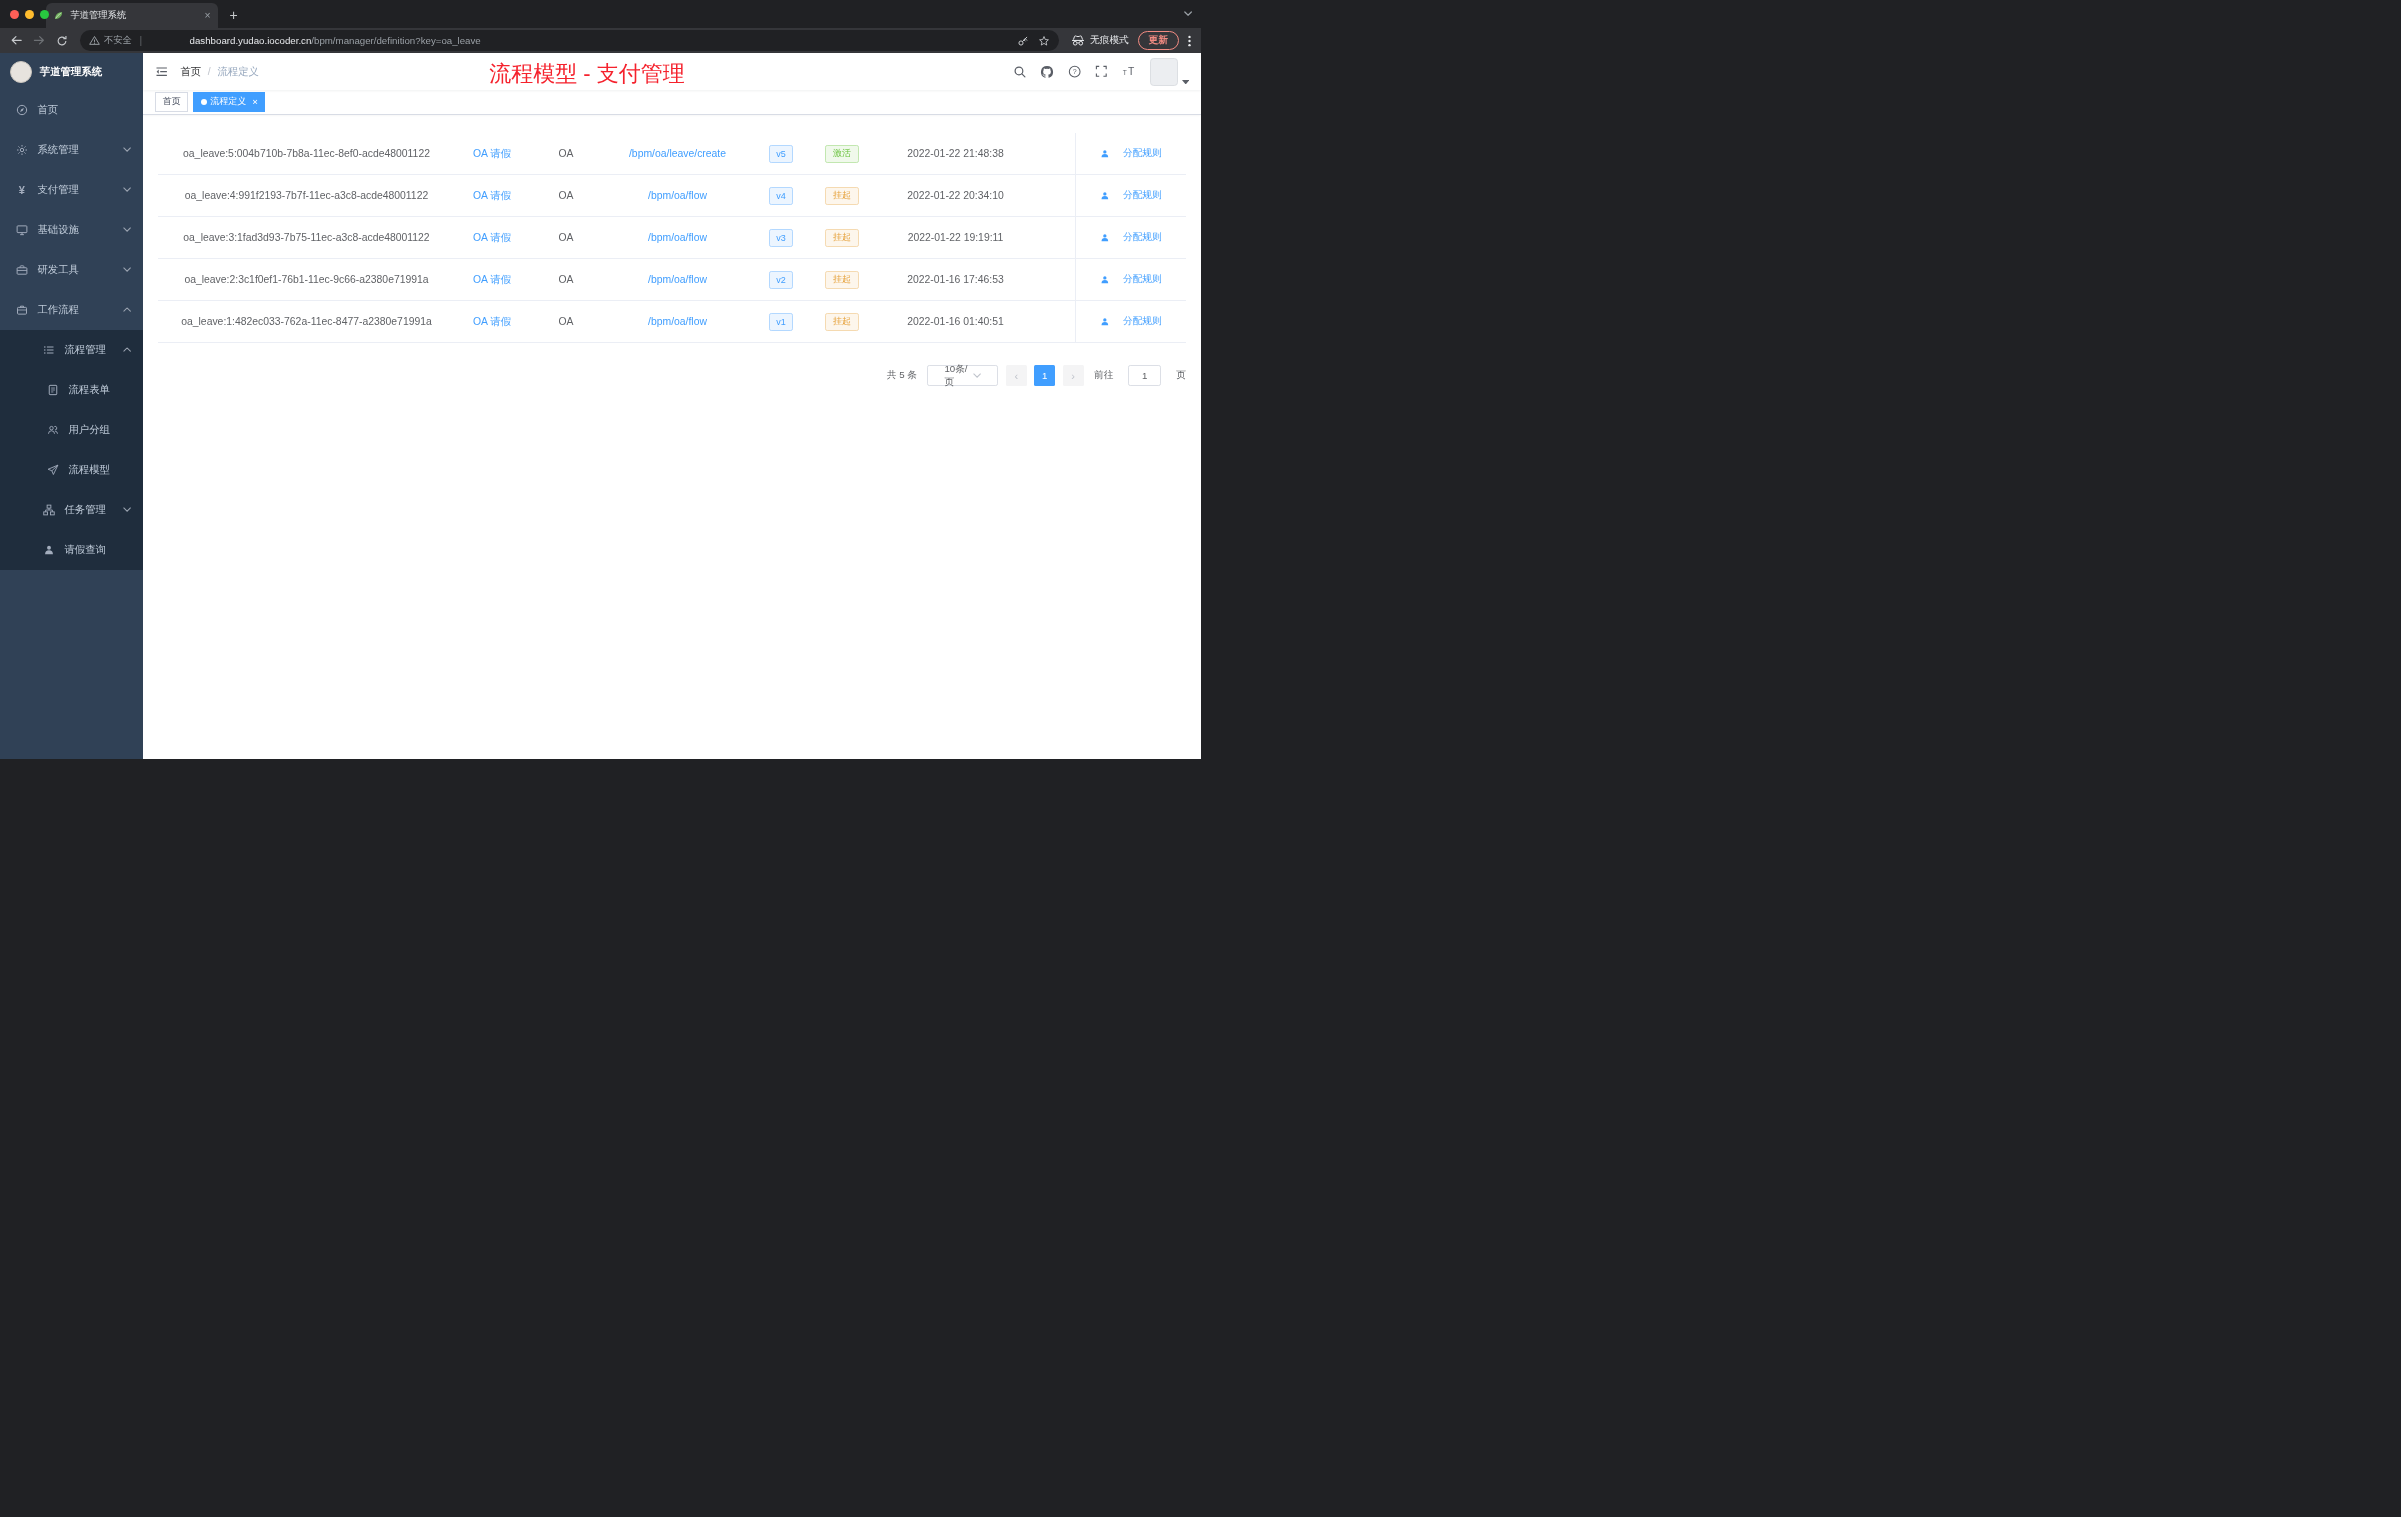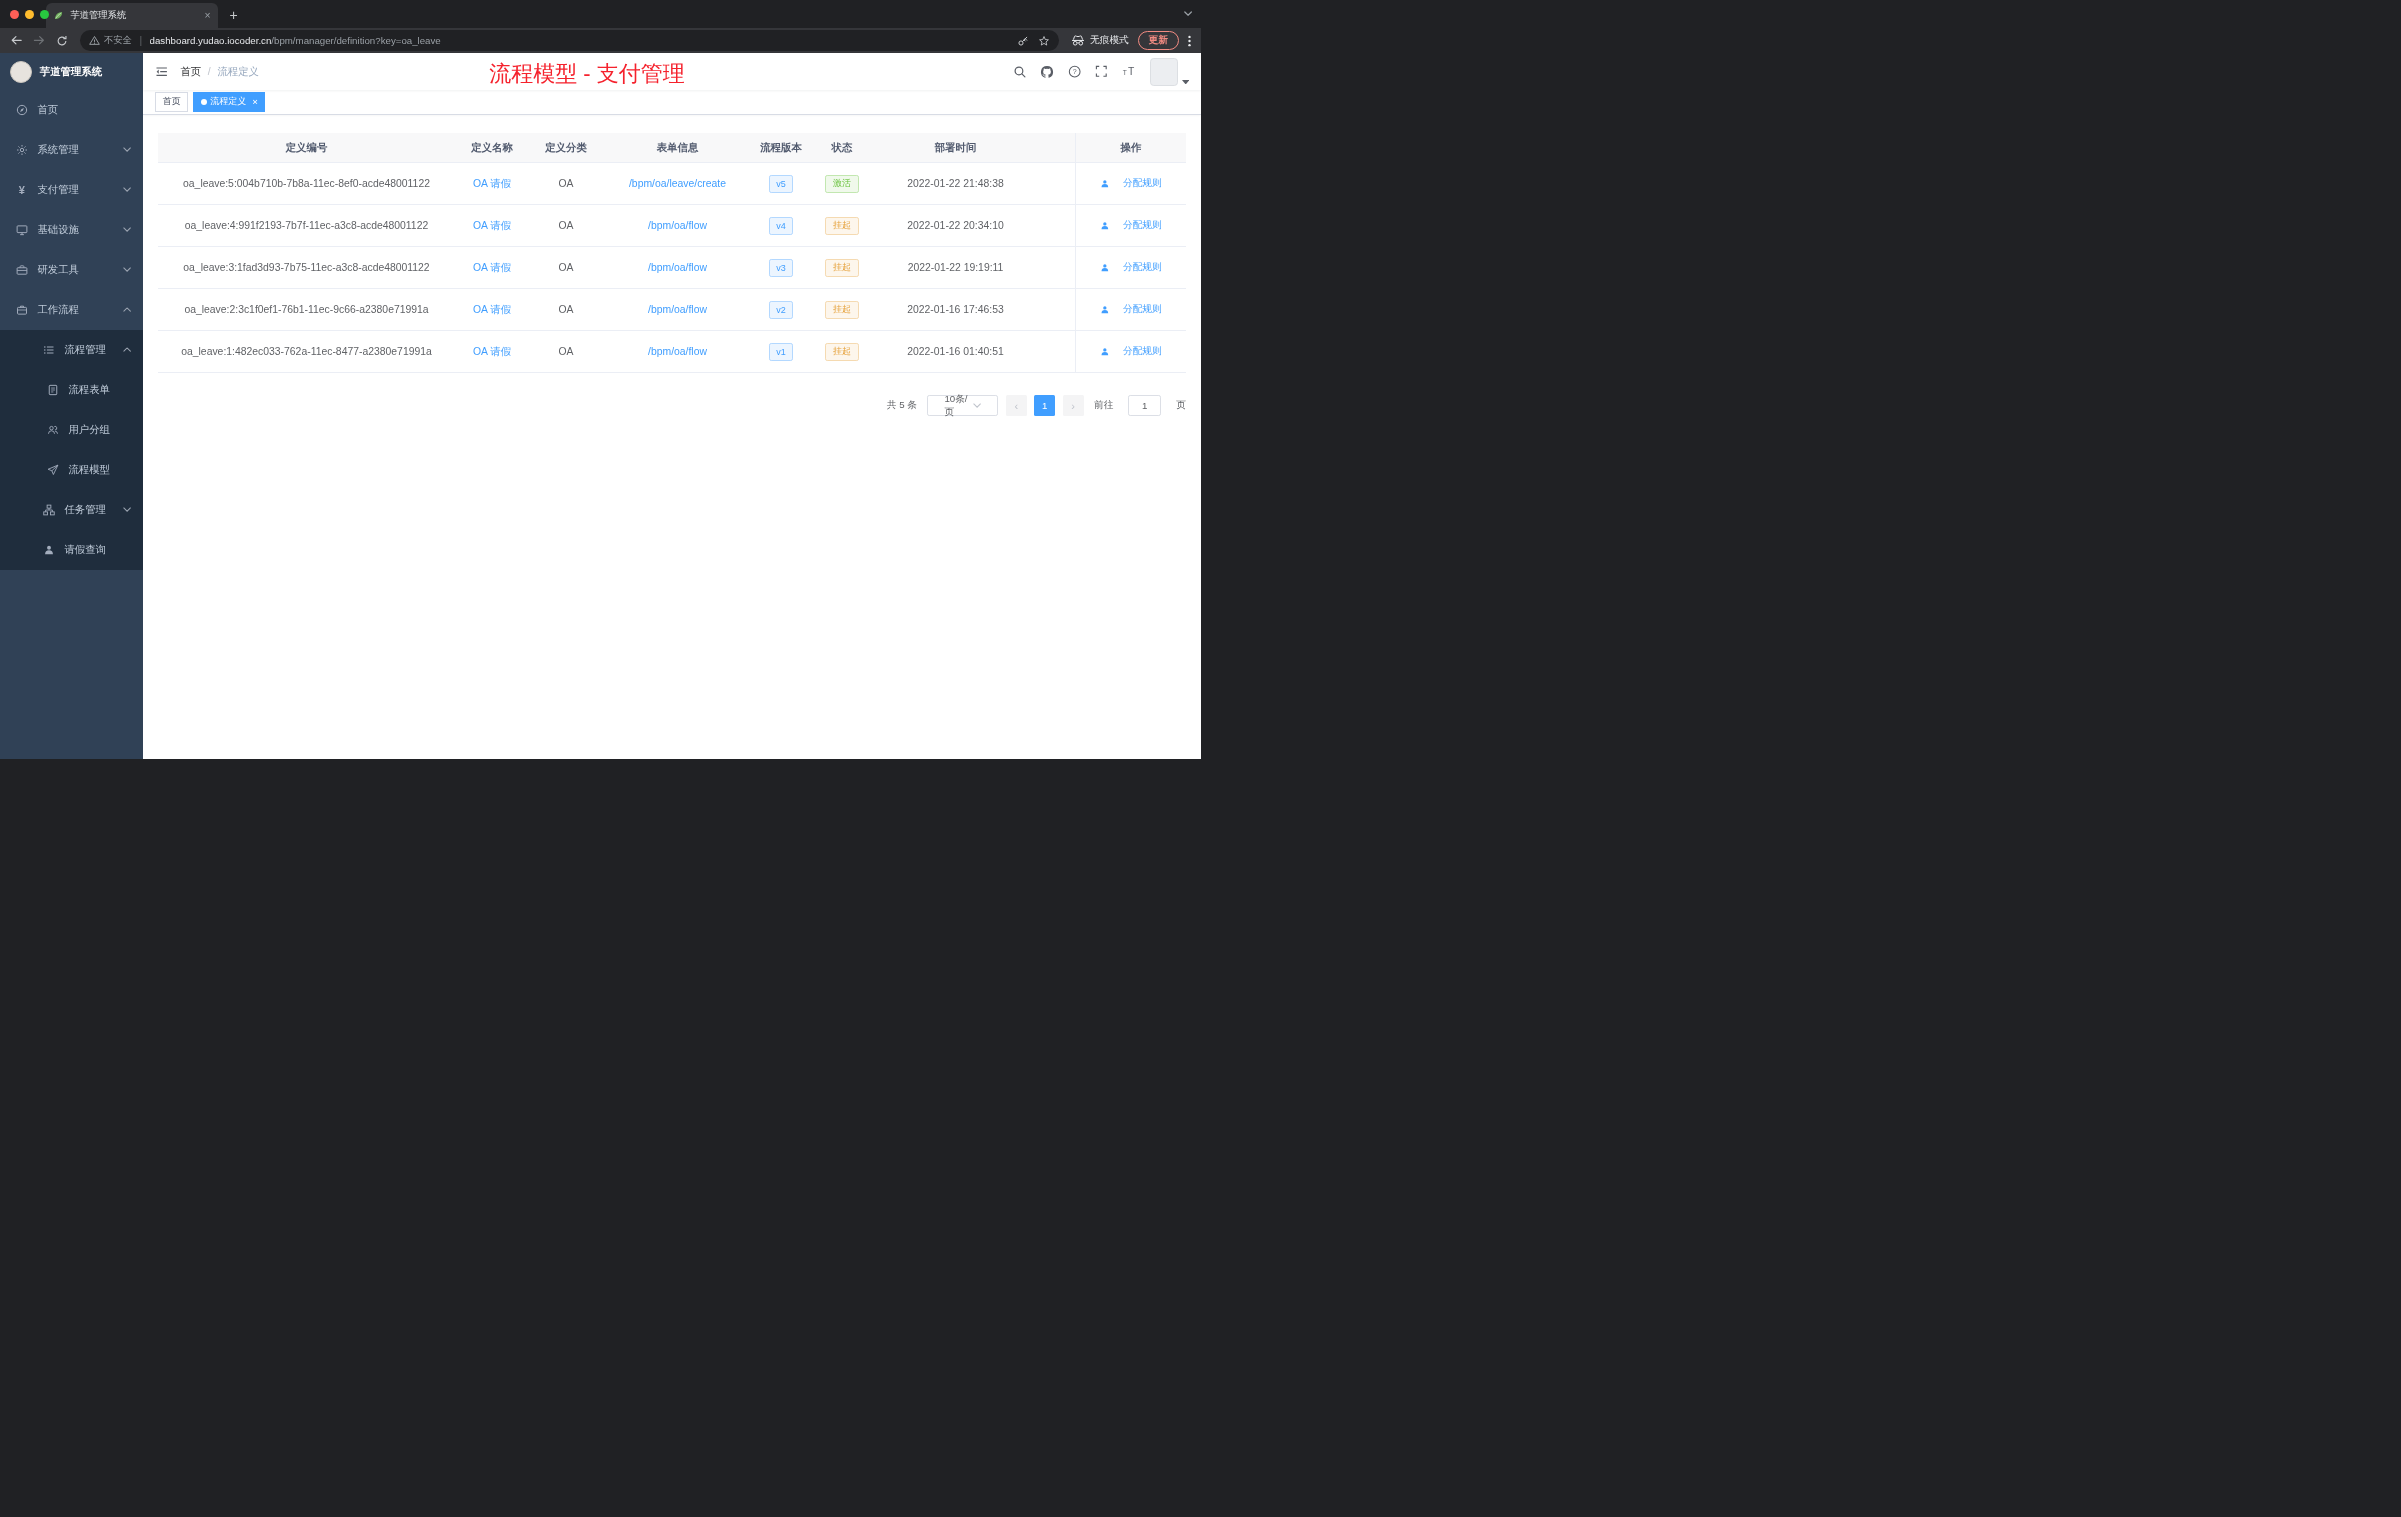--- a/index.html
+++ b/index.html
@@ -20,21 +20,21 @@
   .tabstrip-caret { position:absolute; right:9px; top:11px; color:#9aa0a6; }
 
   .toolbar { flex:0 0 25px; background:#35363a; display:flex; align-items:center; padding:0 6px; gap:1.5px; }
   .nav-btn { width:21px; height:21px; display:flex; align-items:center; justify-content:center; color:#c6c9cc; border-radius:50%; }
   .nav-btn.dim { color:#6e7175; }
   .omnibox { flex:1; height:21px; margin:0 6px; background:#202124; border-radius:10.4px; display:flex; align-items:center; padding:0 9px; gap:4.5px; min-width:0; }
   .sec-icon { color:#9aa0a6; }
   .sec-label { color:#9aa0a6; font-size:9.3px; white-space:nowrap; }
   .omni-div { color:#5f6368; margin:0 3px; }
   .url { white-space:nowrap; overflow:hidden; font-size:9.7px; flex:1; }
-  .url-host { color:#e8eaed; }
+  .url-host { color:#e8eaed;margin-left:40px; }
   .url-rest { color:#9aa0a6; }
   .omni-end { margin-left:auto; display:flex; align-items:center; gap:9px; color:#c6c9cc; }
   .right-chrome { display:flex; align-items:center; gap:9px; padding:0 4.5px; }
   .incog { display:flex; align-items:center; gap:5.2px; color:#e8eaed; font-size:9.7px; }
   .update-pill { border:1.1px solid #f28b82; color:#f28b82; border-radius:742px; padding:2.2px 9.7px; font-size:9.7px; font-weight:bold; }
   .kebab { color:#e8eaed; font-size:11px; letter-spacing:0; }
 
   
   .app { flex:1; display:flex; min-height:0; background:#fff; }
 
@@ -425,31 +425,20 @@
         </span>
         <span class="tag active">
           <span class="tag-dot"></span>
           <span>流程定义</span>
           <span class="tag-close">×</span>
         </span>
       </div>
 
       <div class="content">
 
-        <div class="t-header">
-          <div class="cell c-id">定义编号</div>
-          <div class="cell c-name">定义名称</div>
-          <div class="cell c-cat">定义分类</div>
-          <div class="cell c-form">表单信息</div>
-          <div class="cell c-ver">流程版本</div>
-          <div class="cell c-status">状态</div>
-          <div class="cell c-time">部署时间</div>
-          <div class="cell c-spacer"></div>
-          <div class="cell c-action">操作</div>
-        </div>
 
         <div class="t-body">
 
             <div class="t-row">
               <div class="cell c-id">oa_leave:5:004b710b-7b8a-11ec-8ef0-acde48001122</div>
               <div class="cell c-name">
                 <span class="link">OA 请假</span>
               </div>
               <div class="cell c-cat">OA</div>
               <div class="cell c-form">

